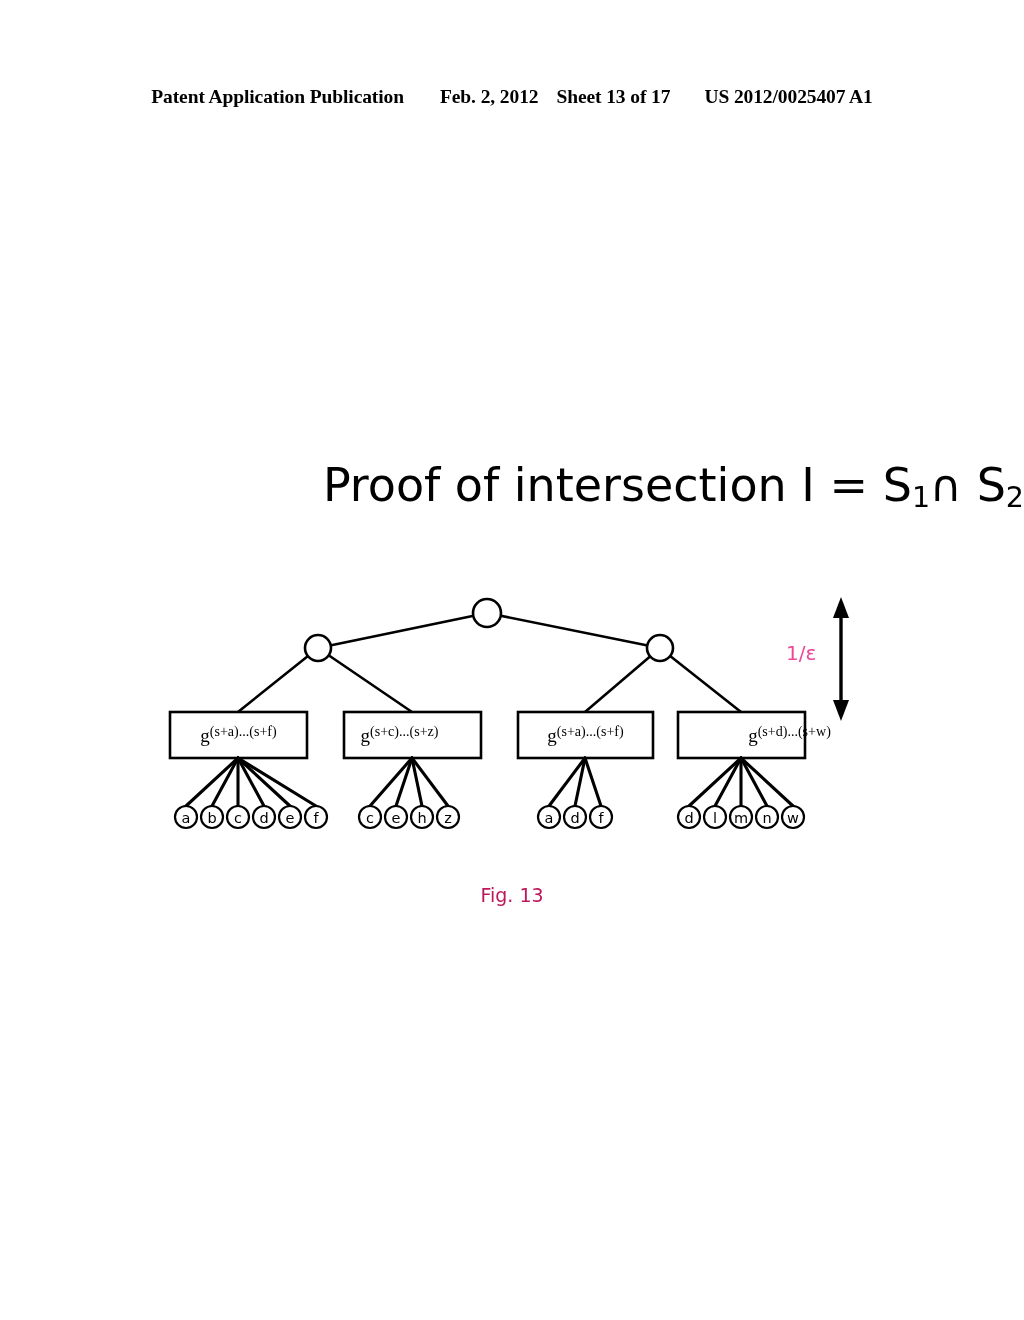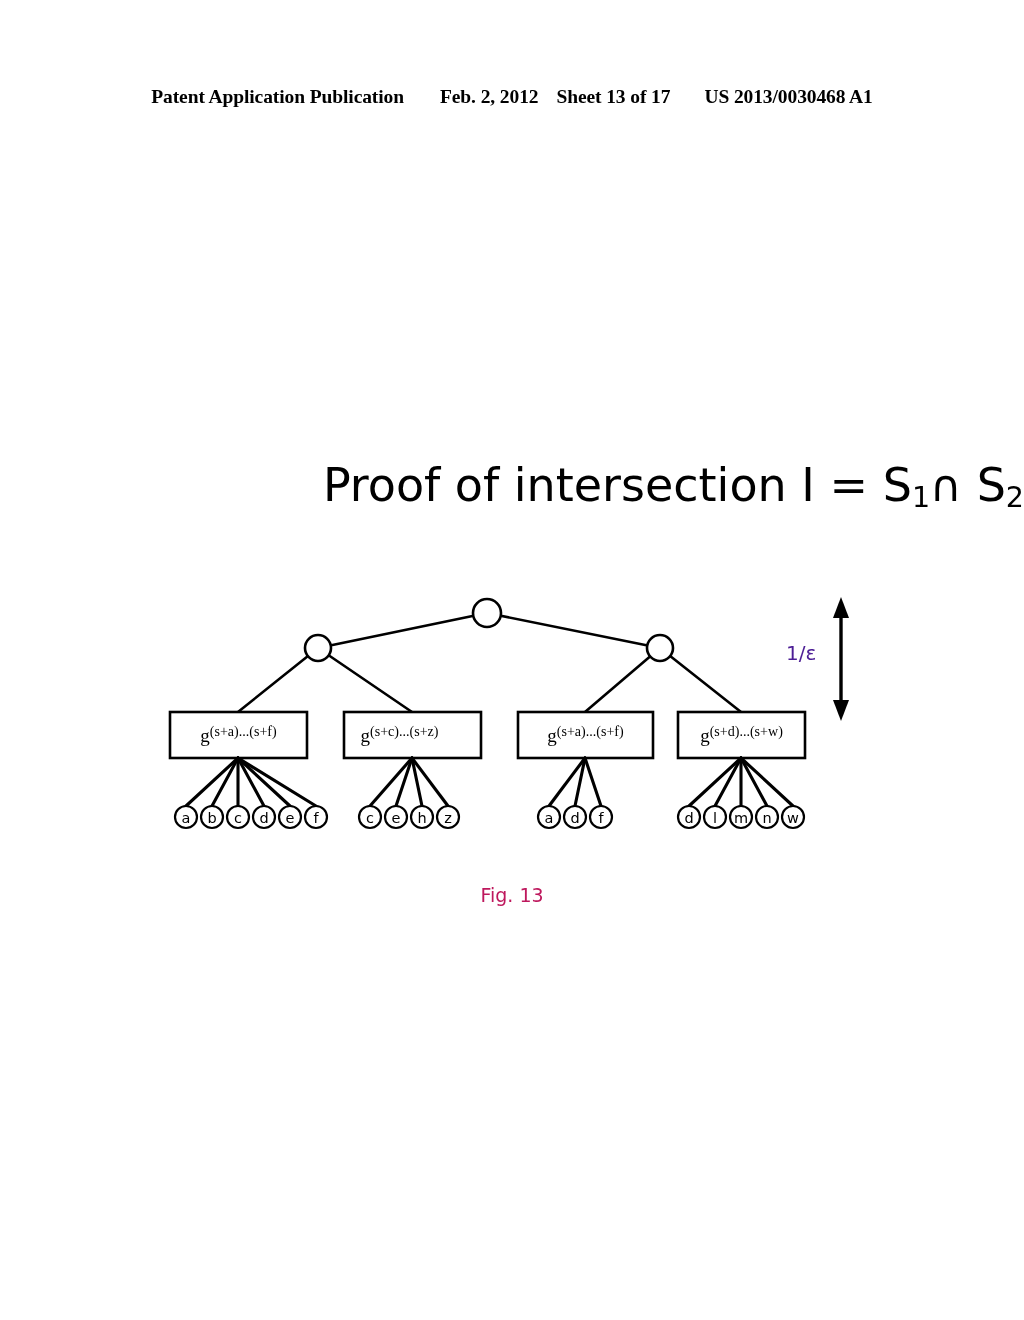--- a/index.html
+++ b/index.html
@@ -127,40 +127,40 @@
     font-family: "DejaVu Sans", sans-serif;
     font-size: 14.5px;
     line-height: 1;
     color: #000;
   }
 
   .eps-label {
     position: absolute;
     font-family: "DejaVu Sans", sans-serif;
     font-size: 20px;
-    color: #4c1d95;
+    color: #ec4899;
     white-space: nowrap;
   }
 
   .fig-caption {
     position: absolute;
     left: 0;
     top: 884px;
     width: 1024px;
     text-align: center;
     font-family: "DejaVu Sans", sans-serif;
     font-size: 19px;
     color: #be185d;
   }
 </style>
 </head>
 <body>
 
 <div class="page-header">
-  <span class="hdr-pub">Patent Application Publication</span><span class="hdr-date">Feb. 2, 2012</span><span class="hdr-sheet">Sheet 13 of 17</span><span class="hdr-num">US 2013/0030468 A1</span>
+  <span class="hdr-pub">Patent Application Publication</span><span class="hdr-date">Feb. 2, 2012</span><span class="hdr-sheet">Sheet 13 of 17</span><span class="hdr-num">US 2012/0025407 A1</span>
 </div>
 
 <div class="fig-title"><span>Proof of intersection I = S</span><sub>1</sub><span class="isect">∩</span><span> S</span><sub>2</sub></div>
 
 <div class="diagram">
   <svg viewBox="0 0 1024 1320" xmlns="http://www.w3.org/2000/svg" aria-hidden="true">
 
     <line class="edge" x1="487" y1="613" x2="318" y2="648"></line>
     <line class="edge" x1="487" y1="613" x2="660" y2="648"></line>
 
@@ -226,21 +226,21 @@
     <polygon points="841,597 833,618 849,618" fill="#000000"></polygon>
     <polygon points="841,721 833,700 849,700" fill="#000000"></polygon>
   </svg>
 
   <div class="gbox-label" style="left:170px; top:726px; width:137px;"><span>g</span><sup>(s+a)...(s+f)</sup></div>
 
   <div class="gbox-label" style="left:344px; top:726px; width:111px;"><span>g</span><sup>(s+c)...(s+z)</sup></div>
 
   <div class="gbox-label" style="left:518px; top:726px; width:135px;"><span>g</span><sup>(s+a)...(s+f)</sup></div>
 
-  <div class="gbox-label" style="left:678px; top:726px; width:127px;"><span>g</span><sup>(s+d)...(s+w)</sup></div>
+  <div class="gbox-label" style="left:678px; top:726px; width:127px;padding-left:48px;"><span>g</span><sup>(s+d)...(s+w)</sup></div>
 
   <div class="leaf-label" style="left:174px; top:811px;">a</div>
   <div class="leaf-label" style="left:200px; top:811px;">b</div>
   <div class="leaf-label" style="left:226px; top:811px;">c</div>
   <div class="leaf-label" style="left:252px; top:811px;">d</div>
   <div class="leaf-label" style="left:278px; top:811px;">e</div>
   <div class="leaf-label" style="left:304px; top:811px;">f</div>
 
   <div class="leaf-label" style="left:358px; top:811px;">c</div>
   <div class="leaf-label" style="left:384px; top:811px;">e</div>

